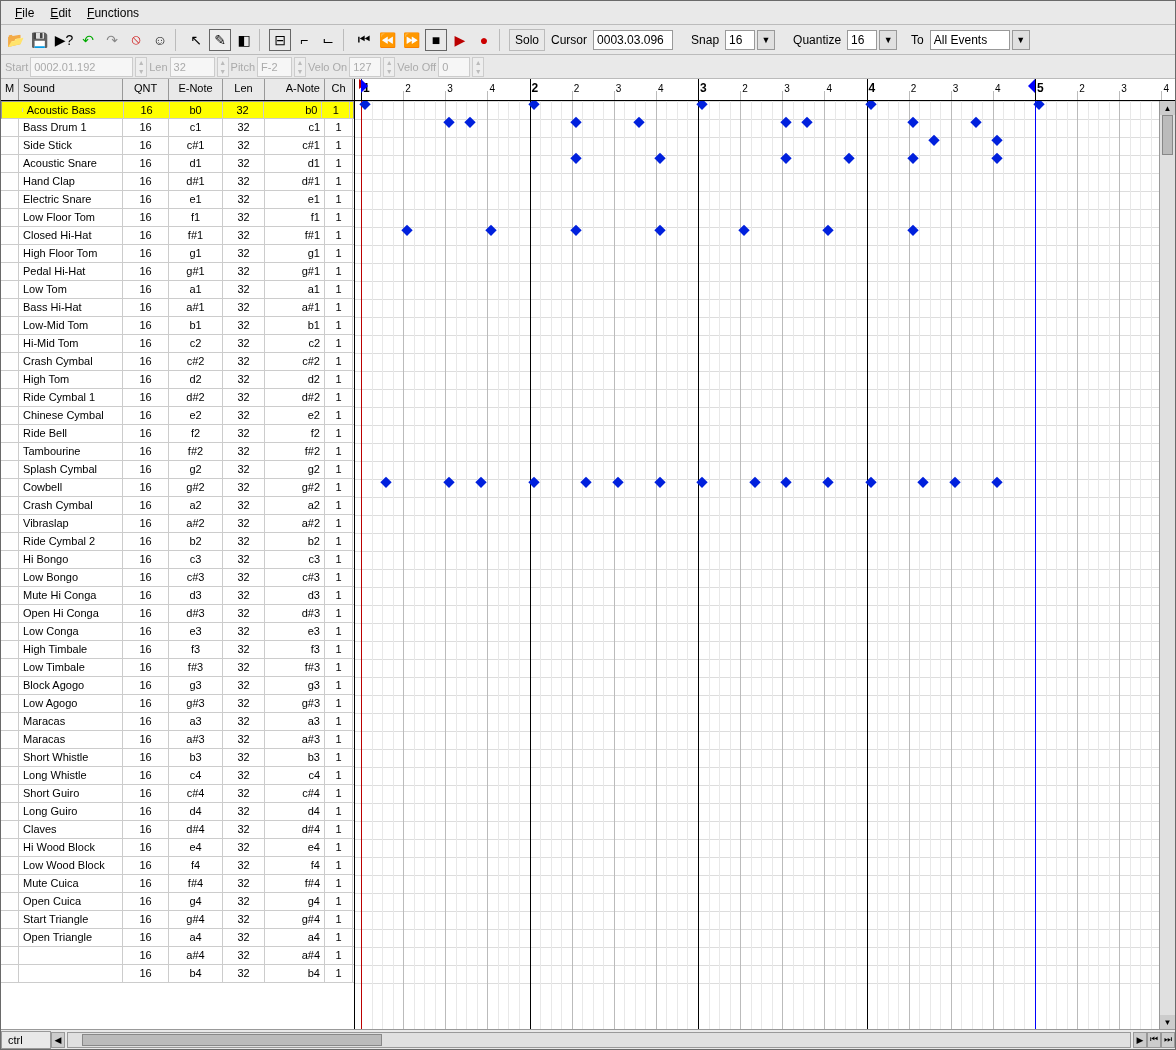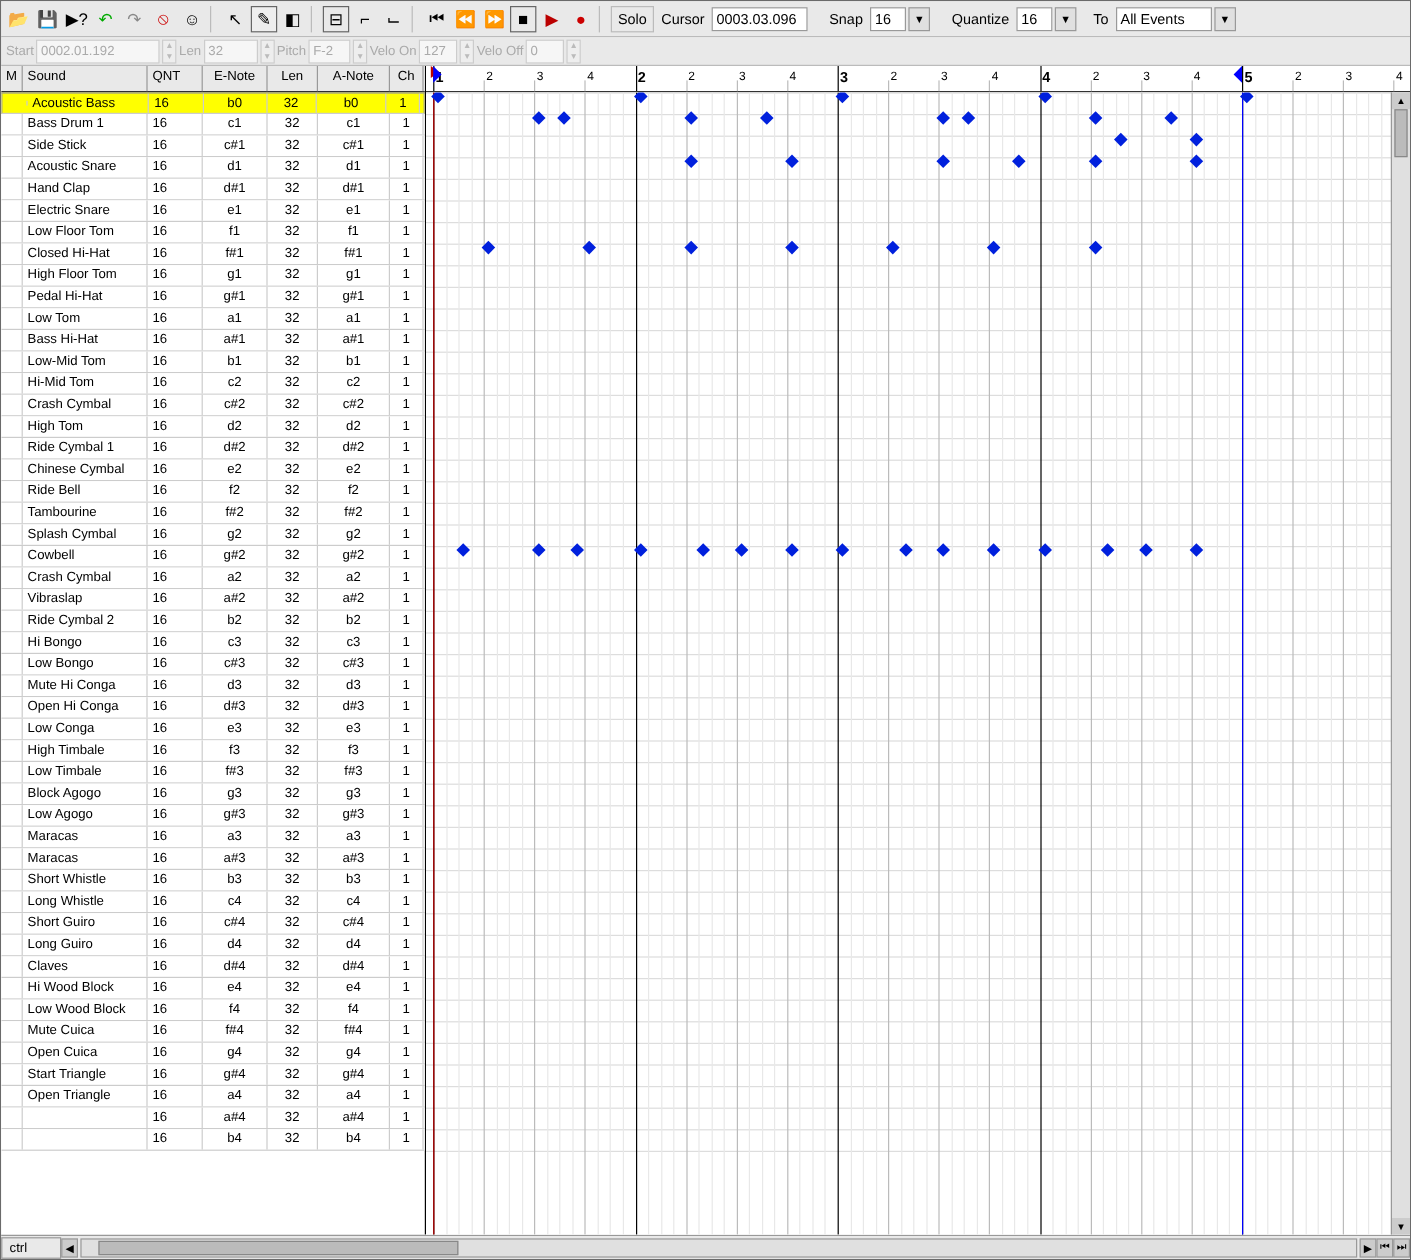--- a/index.html
+++ b/index.html
@@ -22,24 +22,24 @@
 #infobar{height:24px;background:#e9e9e9;display:flex;align-items:center;padding:0 4px;border-bottom:1px solid #bbb;gap:2px;color:#aaa;font-size:11px}
 #infobar .fld{border:1px solid #ccc;background:#f6f6f6;height:20px;padding:0 3px;display:flex;align-items:center}
 #infobar .sp{width:12px;height:20px;border:1px solid #ccc;background:#eee;display:flex;flex-direction:column;font-size:7px;color:#bbb}
 #infobar .sp div{flex:1;display:flex;align-items:center;justify-content:center}
 #main{flex:1;display:flex;overflow:hidden;background:#fff}
 #left{width:354px;display:flex;flex-direction:column;border-right:1px solid #000}
 #lhead{height:22px;display:flex;border-bottom:1px solid #000;background:#e9e9e9}
 #lhead div{border-right:1px solid #999;padding:3px 4px;font-size:11px;overflow:hidden;white-space:nowrap}
 .c-m{width:18px}
 .c-s{width:104px}
-.c-q{width:46px;text-align:left}
+.c-q{width:46px;text-align:center}
 .c-e{width:54px;text-align:center}
 .c-l{width:42px;text-align:center}
-.c-a{width:60px;text-align:center}
+.c-a{width:60px;text-align:right}
 .c-c{width:28px;text-align:center}
 #lbody{flex:1;overflow:hidden}
 .row{height:18px;display:flex;border-bottom:1px solid #ccc;font-size:11px;background:#fff}
 .row.sel{background:#ffff00}
 .row div{border-right:1px solid #ccc;padding:2px 4px;overflow:hidden;white-space:nowrap}
 #right{flex:1;display:flex;flex-direction:column;position:relative}
 #ruler{height:22px;position:relative;border-bottom:1px solid #000;background:#fff;overflow:hidden}
 #grid{flex:1;position:relative;overflow:hidden;background:#fff}
 .bar{position:absolute;top:0;bottom:0;width:1px;background:#000}
 .beat{position:absolute;top:0;bottom:0;width:1px;background:#bbb}
@@ -61,20 +61,25 @@
 #bottom .ct{width:50px;padding:2px 6px;border:1px solid #999}
 #bottom .hbar{flex:1;height:16px;background:#e0e0e0;border:1px solid #999;margin:0 2px;position:relative}
 #bottom .hbar .th{position:absolute;left:14px;top:1px;bottom:1px;width:300px;background:#bbb;border:1px solid #888}
 #bottom .navbtn{width:14px;height:16px;background:#ccc;border:1px solid #999;display:flex;align-items:center;justify-content:center;font-size:9px}
 </style>
 </head>
 <body>
 <div id="window">
 
 
+<div id="menubar">
+  <span><u>F</u>ile</span>
+  <span><u>E</u>dit</span>
+  <span><u>F</u>unctions</span>
+</div>
 
 <div id="toolbar">
   <span class="tb" style="color:#b97a1a">📂</span>
   <span class="tb" style="color:#2a5aa0">💾</span>
   <span class="tb">▶?</span>
   <span class="tb" style="color:#0a0">↶</span>
   <span class="tb" style="color:#888">↷</span>
   <span class="tb" style="color:#c00">⦸</span>
   <span class="tb">☺</span>
   <span class="sep"></span>

